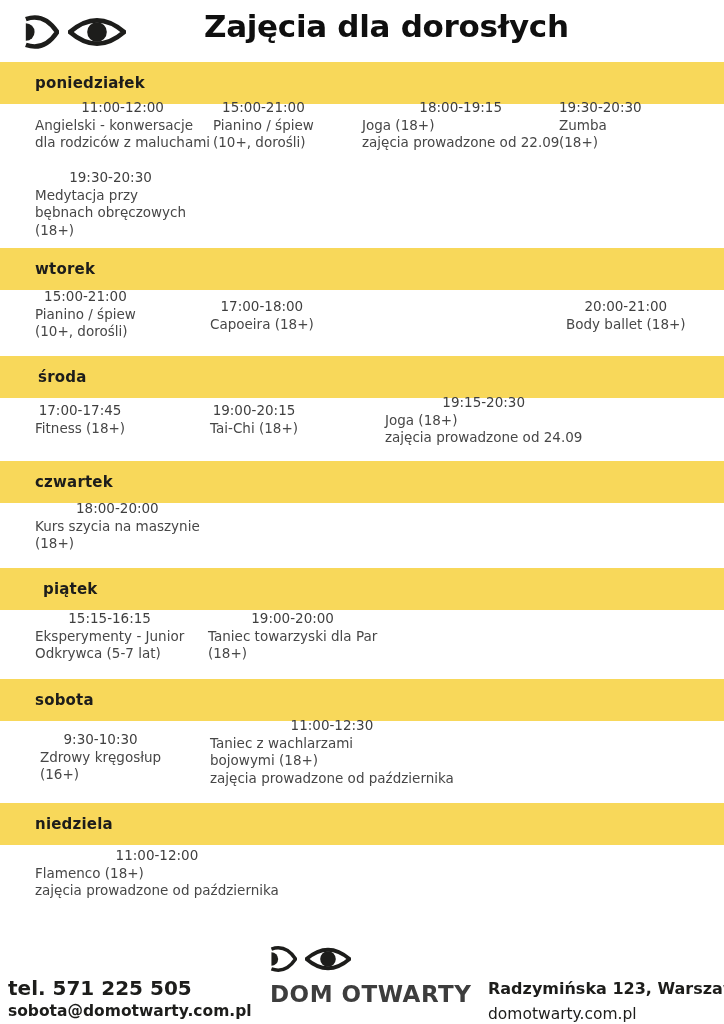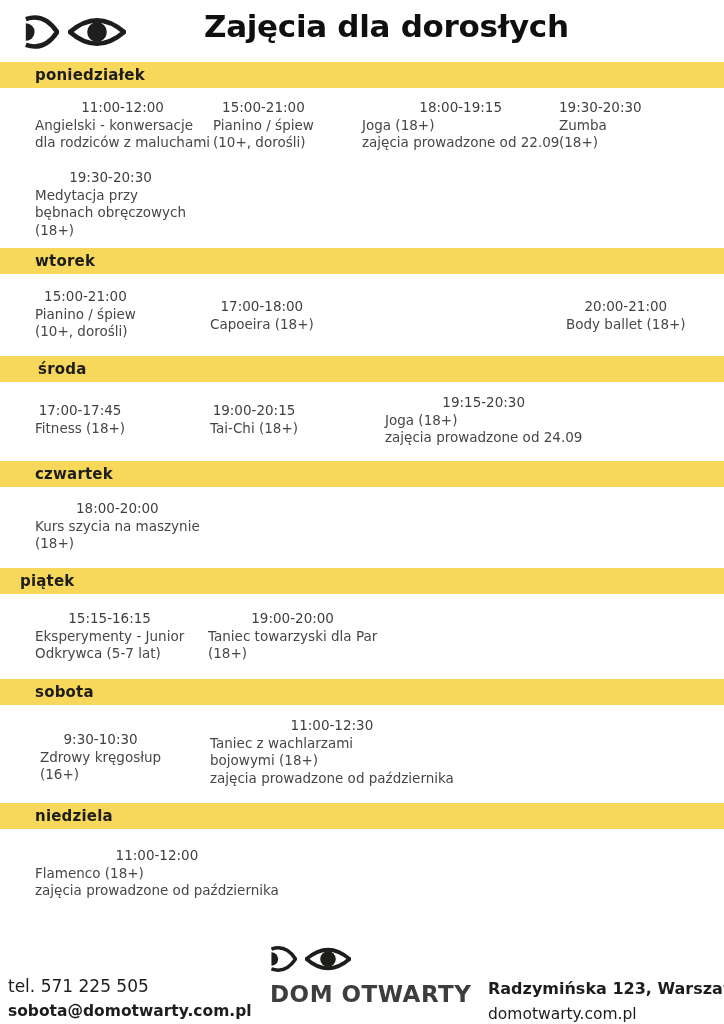--- a/index.html
+++ b/index.html
@@ -9,35 +9,35 @@
     font-family:"DejaVu Sans","Liberation Sans",sans-serif;overflow:hidden;
   }
   
   .logo-header{position:absolute;left:24px;top:13px;display:flex;align-items:center;gap:9px;}
   .page-title{
     position:absolute;left:204px;top:8px;
     font-size:31px;font-weight:bold;color:#0f0f0f;letter-spacing:-0.3px;white-space:nowrap;text-align:center;
   }
   
   .band{
-    position:absolute;left:0;width:724px;height:26px;background:var(--accent);
+    position:absolute;left:0;width:724px;height:42px;background:var(--accent);
     display:flex;align-items:center;
   }
   .band-label{
     font-size:15px;font-weight:600;color:var(--ink);padding-left:35px;letter-spacing:0.2px;
   }
   .band.indent-1 .band-label{padding-left:38px;}
-  .band.indent-2 .band-label{padding-left:20px;}
+  .band.indent-2 .band-label{padding-left:43px;}
   
   .entry{
     position:absolute;color:var(--body);font-size:13.5px;line-height:17.5px;white-space:nowrap;
   }
   .entry .time{color:#3f3f3f;text-align:center;}
   
-  .f-phone{position:absolute;left:8px;top:976px;font-size:17px;font-weight:normal;color:var(--ink);white-space:nowrap;}
+  .f-phone{position:absolute;left:8px;top:976px;font-size:20px;font-weight:bold;color:var(--ink);white-space:nowrap;}
   .f-email{position:absolute;left:8px;top:1002px;font-size:15.5px;font-weight:bold;color:var(--ink);white-space:nowrap;}
   .f-center{position:absolute;left:270px;top:944px;}
   .f-icons{display:flex;align-items:center;gap:8px;}
   .f-brand{margin-top:7px;font-size:23px;font-weight:bold;color:#3d3d3d;letter-spacing:0.5px;white-space:nowrap;}
   .f-address{position:absolute;left:488px;top:979px;font-size:16px;font-weight:bold;color:var(--ink);white-space:nowrap;}
   .f-site{position:absolute;left:488px;top:1005px;font-size:15.5px;font-weight:normal;color:var(--ink);white-space:nowrap;}
   svg{display:block;}
 </style>
 </head>
 <body>

